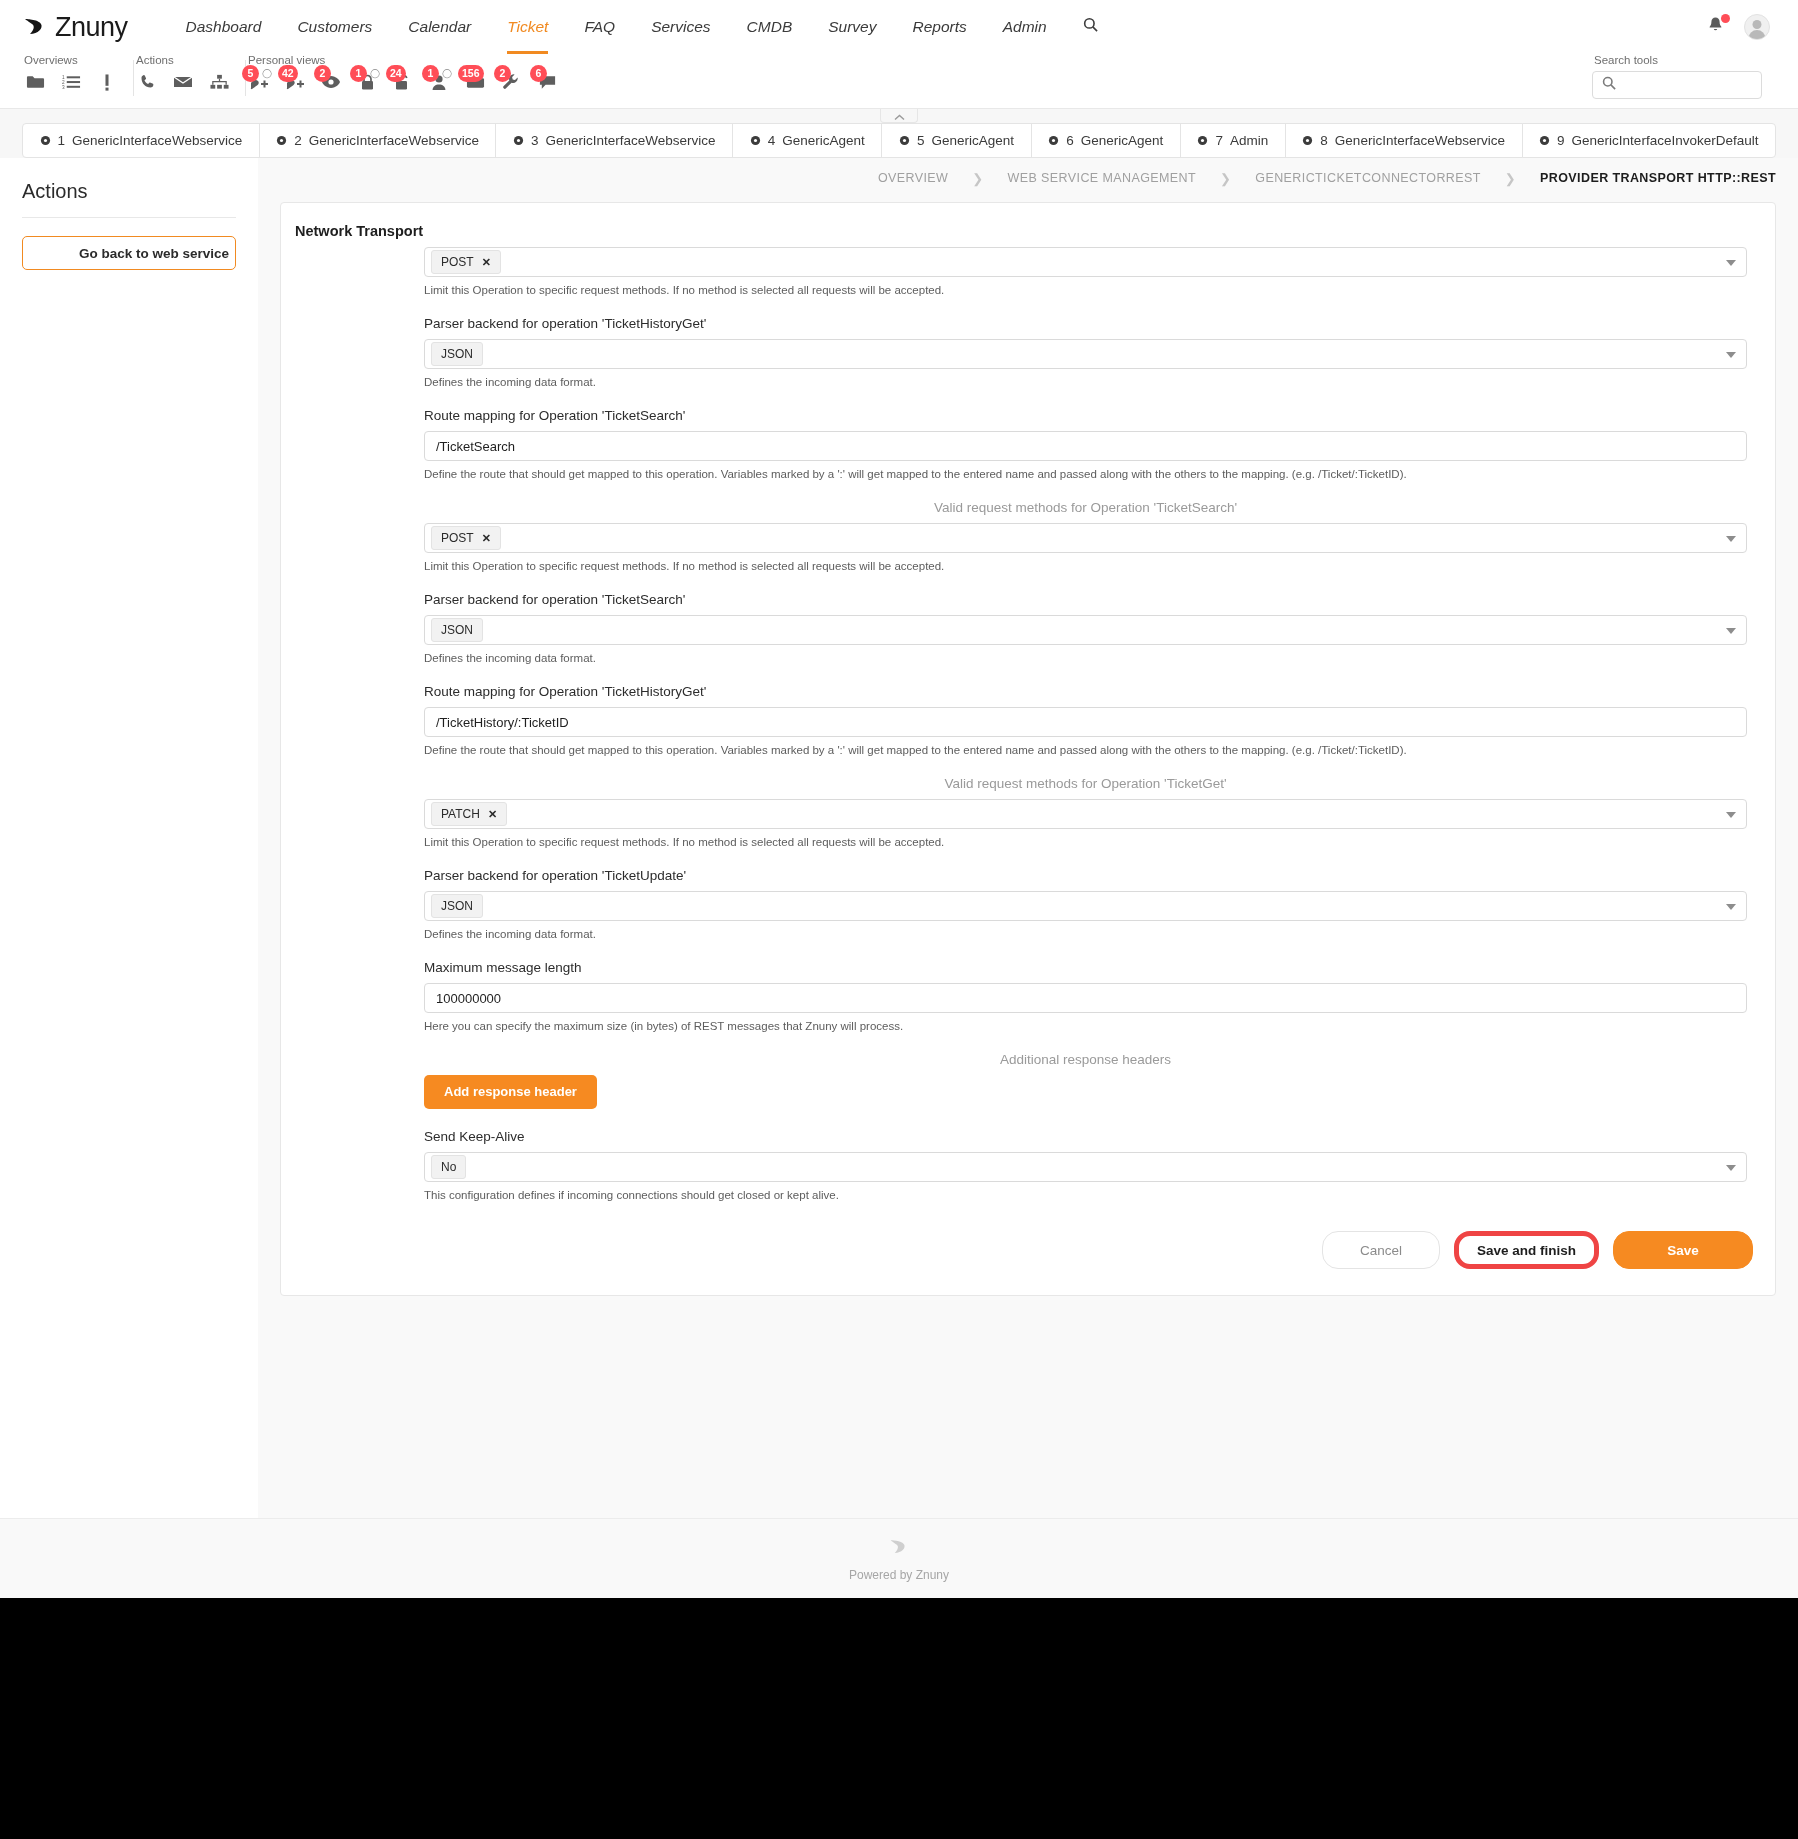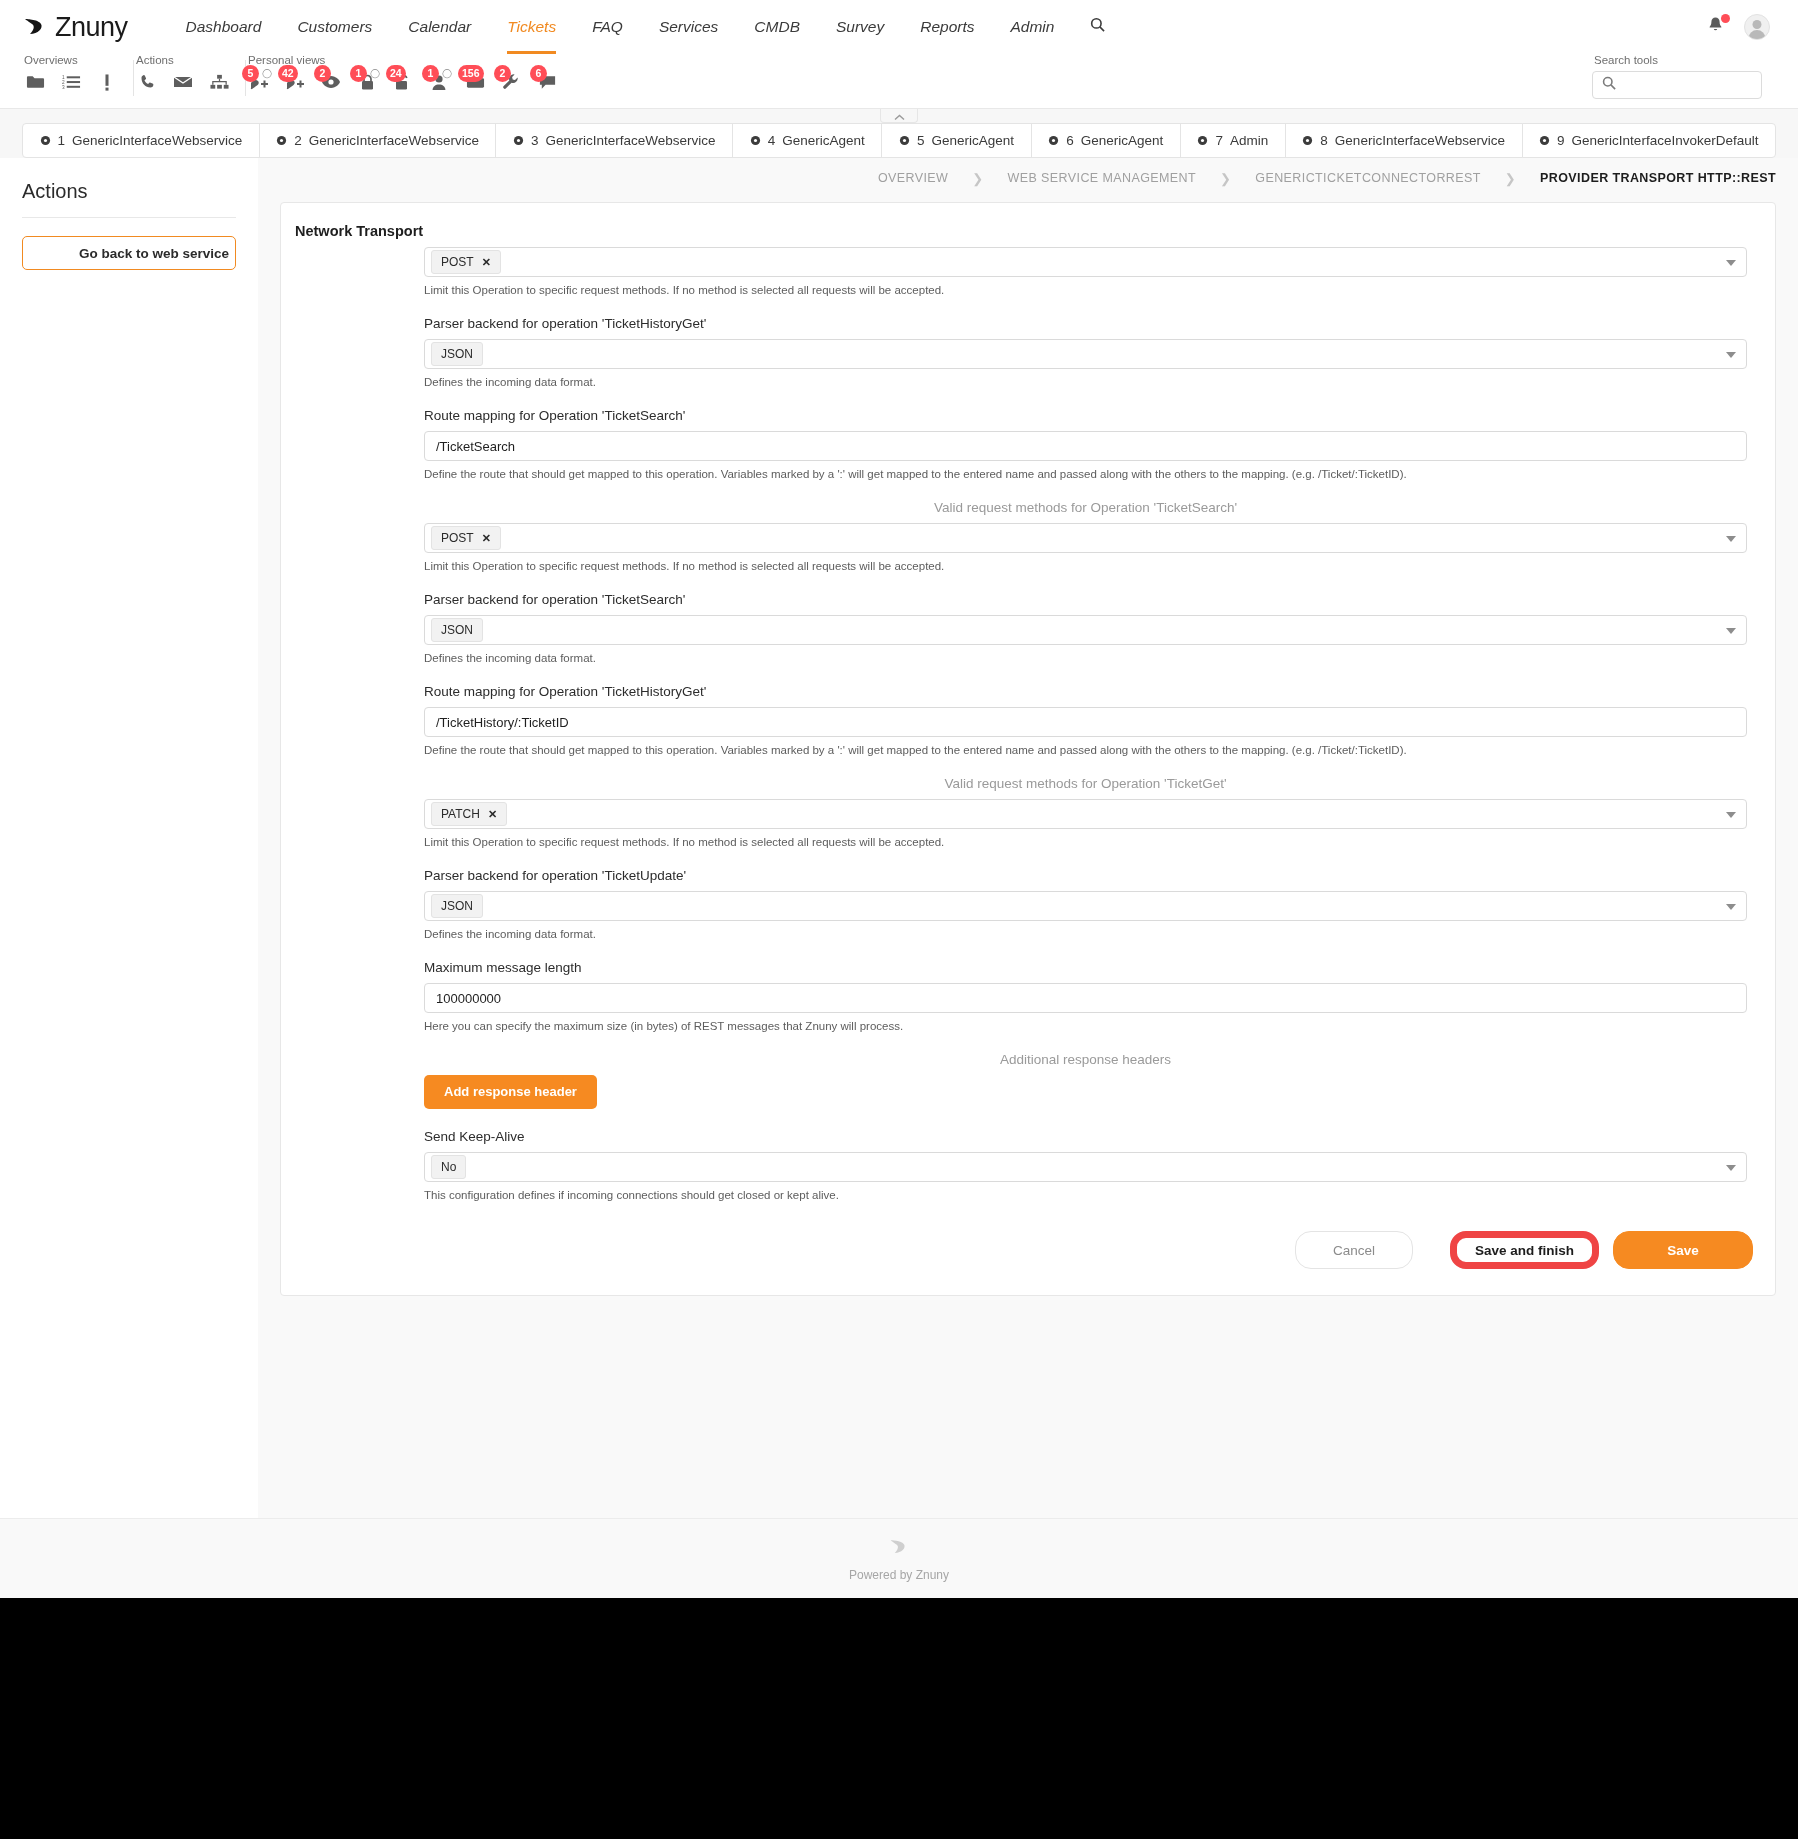--- a/index.html
+++ b/index.html
@@ -380,21 +380,21 @@
     height: 38px;
     min-width: 118px;
     padding: 0 18px;
     border-radius: 16px;
     font-size: 13.5px;
     cursor: pointer;
     font-family: "Liberation Sans", sans-serif;
     background: #fff;
   }
   .btn-cancel { border: 1px solid #e4e4e4; color: #8b8b8b; font-weight: 400; }
-  .btn-outline { border: 7px solid #ef4444; color: #1d1d1d; font-weight: 700; margin-left: 23px; }
+  .btn-outline { border: 5px solid #ef4444; color: #1d1d1d; font-weight: 700; }
   .btn-primary { border: 1px solid #f68a21; background: #f68a21; color: #fff; font-weight: 700; min-width: 140px; }
 
   
   .pagefooter {
     background: #f9f9f9;
     border-top: 1px solid #ececec;
     height: 80px;
     display: flex; flex-direction: column;
     align-items: center; justify-content: center;
     gap: 6px;
@@ -413,21 +413,21 @@
         <svg width="26" height="26" viewBox="0 0 26 26">
           <path d="M3 5 C3 5 16 5 19 10 C21.5 14 16 20 8 20 C12 16 13 12 10 10 C7.5 8.3 3 5 3 5 Z" fill="#141414"></path>
         </svg>
       </span>
       <span class="logo-text">Znuny</span>
     </div>
     <div class="nav-items">
       <div class="nav-item">Dashboard</div>
       <div class="nav-item">Customers</div>
       <div class="nav-item">Calendar</div>
-      <div class="nav-item active">Tickets</div>
+      <div class="nav-item active">Ticket</div>
       <div class="nav-item">FAQ</div>
       <div class="nav-item">Services</div>
       <div class="nav-item">CMDB</div>
       <div class="nav-item">Survey</div>
       <div class="nav-item">Reports</div>
       <div class="nav-item">Admin</div>
       <div class="nav-search-icon">
         <svg width="15" height="15" viewBox="0 0 16 16" fill="none" stroke="#3b3b3b" stroke-width="1.7">
           <circle cx="6.8" cy="6.8" r="5"></circle>
             <line x1="10.5" y1="10.5" x2="15" y2="15"></line>

